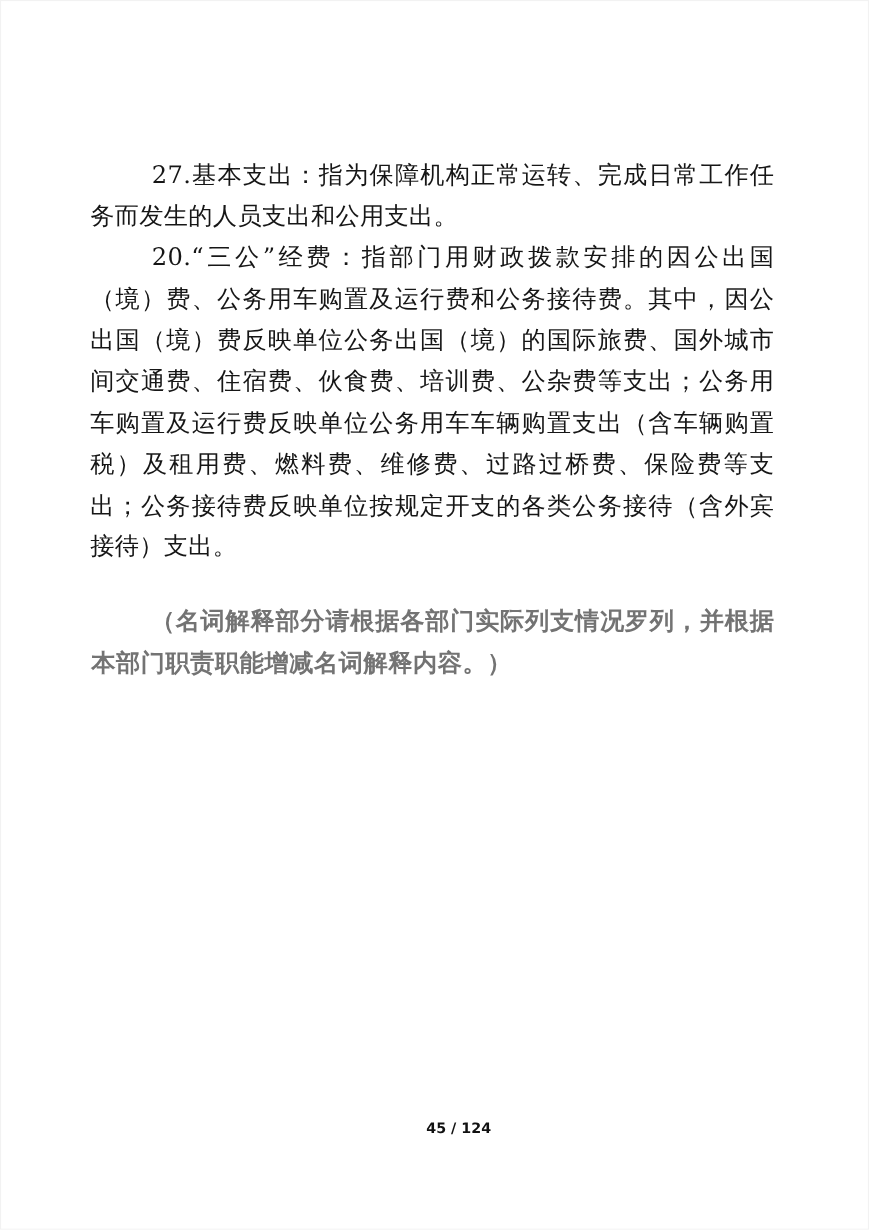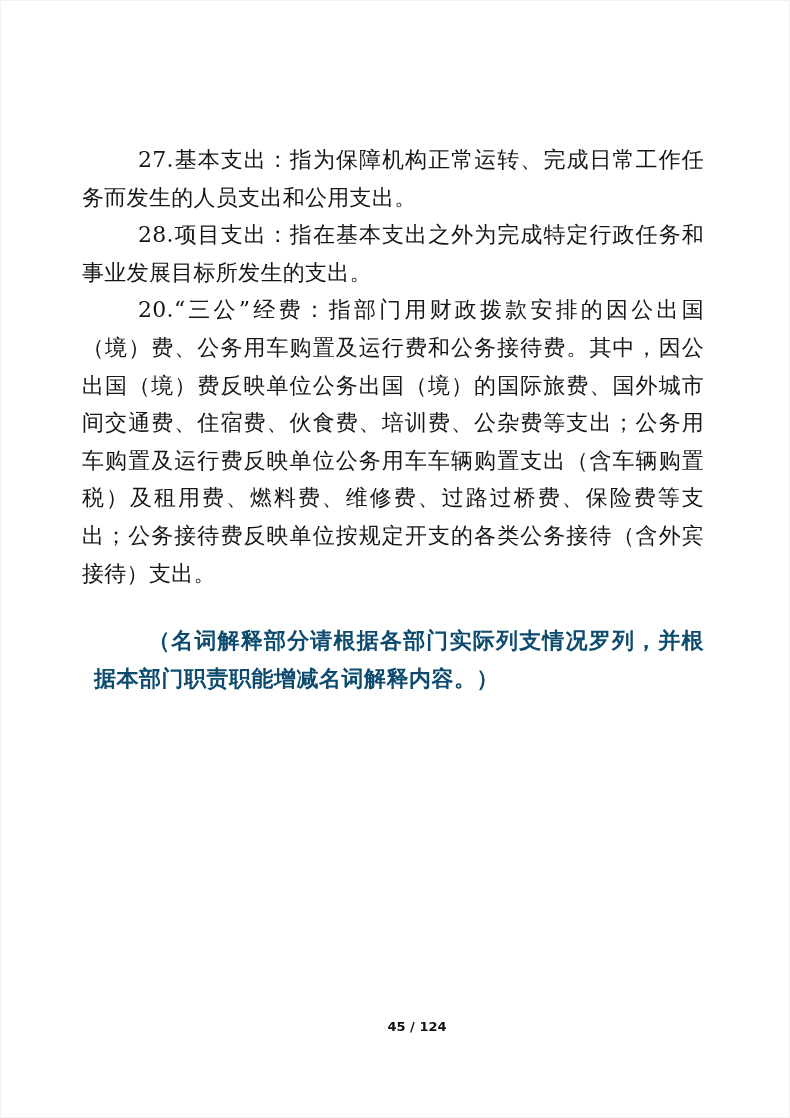--- a/index.html
+++ b/index.html
@@ -27,27 +27,27 @@
     font-family: "DejaVu Serif", "Liberation Serif", serif;
     font-size: 22px;
     line-height: 37.6px;
     letter-spacing: 0.3px;
     color: #161616;
     text-align: justify;
     text-justify: inter-character;
     text-indent: 56px;
   }
   .note-para {
-    margin: 30px 0 0 12px;
+    margin: 30px 0 0 1px;
     font-family: "DejaVu Sans", "Liberation Sans", sans-serif;
     font-weight: 700;
     font-size: 22px;
     line-height: 38px;
     letter-spacing: 0.5px;
-    color: #0c4a6e;
+    color: #737373;
     text-align: justify;
     text-justify: inter-character;
     text-indent: 54px;
   }
   .footer {
     position: absolute;
     left: 0;
     right: 0;
     top: 1016px;
     text-align: center;
@@ -61,20 +61,19 @@
     font-size: 13px;
     color: #111111;
   }
 </style>
 </head>
 <body>
 
 <div class="page">
   <div class="content">
     <p class="body-para">27.基本支出：指为保障机构正常运转、完成日常工作任务而发生的人员支出和公用支出。</p>
-    <p class="body-para">28.项目支出：指在基本支出之外为完成特定行政任务和事业发展目标所发生的支出。</p>
     <p class="body-para">20.“三公”经费：指部门用财政拨款安排的因公出国（境）费、公务用车购置及运行费和公务接待费。其中，因公出国（境）费反映单位公务出国（境）的国际旅费、国外城市间交通费、住宿费、伙食费、培训费、公杂费等支出；公务用车购置及运行费反映单位公务用车车辆购置支出（含车辆购置税）及租用费、燃料费、维修费、过路过桥费、保险费等支出；公务接待费反映单位按规定开支的各类公务接待（含外宾接待）支出。</p>
     <p class="note-para">（名词解释部分请根据各部门实际列支情况罗列，并根据本部门职责职能增减名词解释内容。）</p>
   </div>
   <div class="footer">
     <span class="page-indicator">45 / 124</span>
   </div>
 </div>
 
 </body></html>

